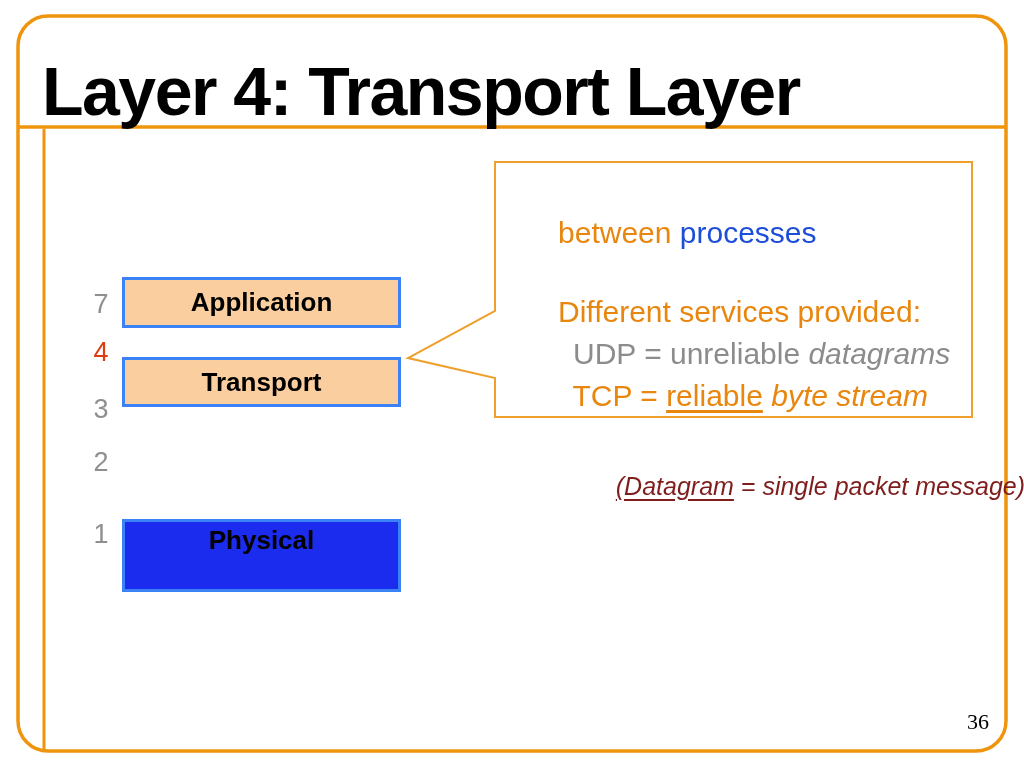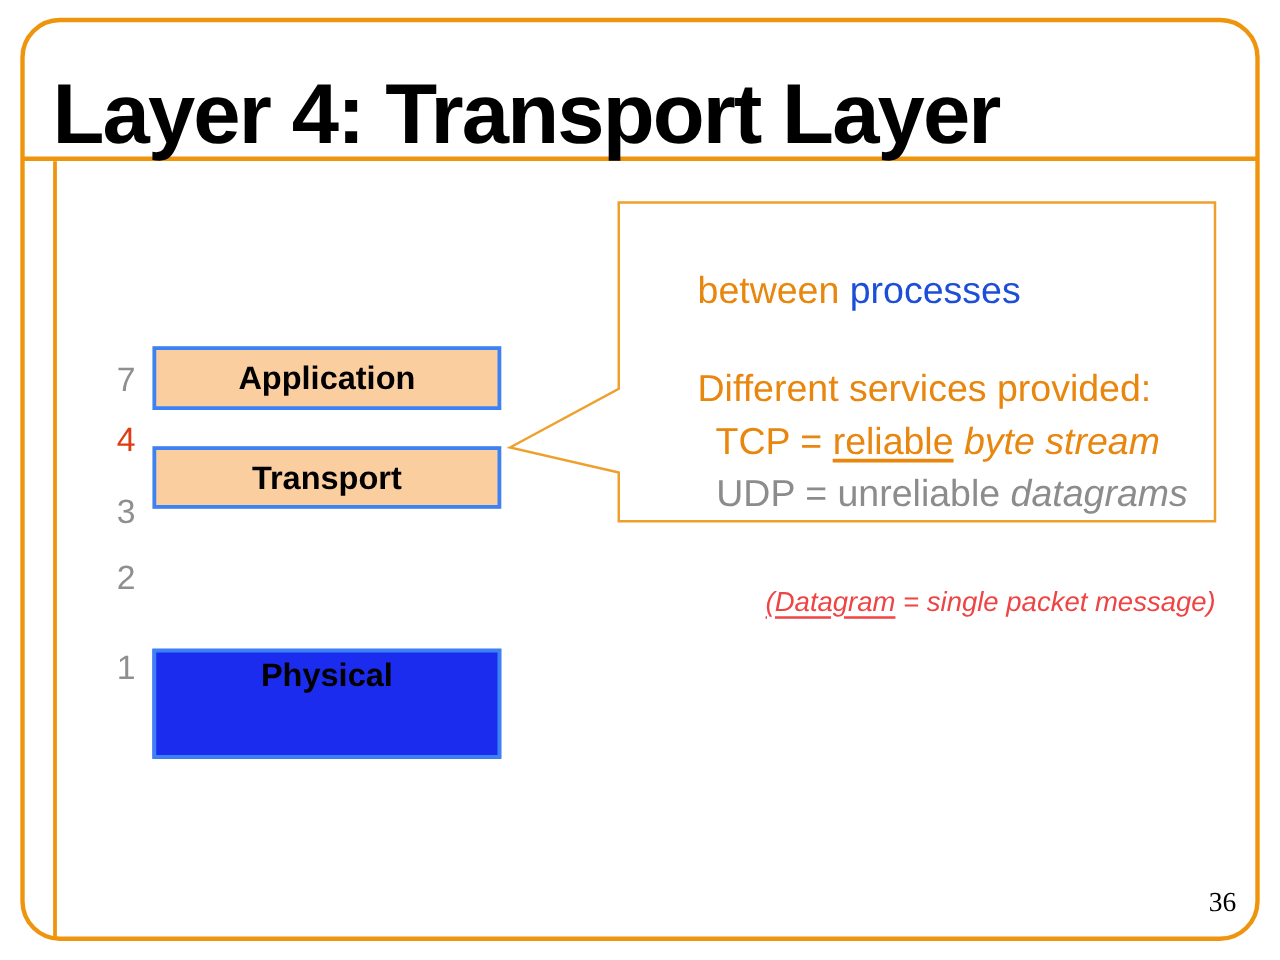--- a/index.html
+++ b/index.html
@@ -28,40 +28,40 @@
 
   .layer-box {
     position: absolute; left: 122px; width: 279px;
     border: 3px solid #3b82f6;
     display: flex; align-items: center; justify-content: center;
     font-weight: bold; font-size: 26px; color: #000000;
   }
   .box-application { top: 277px; height: 51px; background: #fbcea0; }
   .box-transport   { top: 357px; height: 50px; background: #fbcea0; }
   .box-link        { top: 441px; height: 46px; background: #1b2cee; }
-  .box-physical    { top: 519px; height: 88px; background: #1b2cee;
+  .box-physical    { top: 519px; height: 73px; background: #1b2cee;
                      align-items: flex-start; padding-top: 3px; }
 
   .callout-text {
     position: absolute; left: 495px; top: 162px; width: 477px; height: 255px;
     padding: 8px 0 0 13px;
     font-size: 30px; color: #e8860d;
   }
   .c-line { height: 42px; line-height: 42px; white-space: pre; }
   .c-spacer { height: 37px; }
   .c-indent { padding-left: 15px; }
   .it { font-style: italic; }
   .t-orange { color: #e8860d; }
   .t-blue { color: #1d4ed8; }
   .t-gray { color: #8c8c8c; }
   .u { text-decoration: underline; text-underline-offset: 4px; }
 
   .note {
     position: absolute; left: 588px; top: 443px;
-    font-size: 22px; font-style: italic; color: #ef4444; white-space: pre;
+    font-size: 25px; font-style: italic; color: #7f1d1d; white-space: pre;
   }
 
   .page-number {
     position: absolute; left: 960px; top: 709px; width: 36px; text-align: center;
     font-family: "Liberation Serif", serif; font-size: 22px; color: #000000;
   }
 </style>
 </head>
 <body>
 
@@ -98,24 +98,24 @@
 
   <div class="callout-text">
     <div class="c-line">
       <span class="t-orange">between </span><span class="t-blue">processes</span>
     </div>
     <div class="c-spacer"></div>
     <div class="c-line">
       <span class="t-orange">Different services provided:</span>
     </div>
     <div class="c-line c-indent">
-      <span class="t-orange">TCP = </span><span class="t-orange u">reliable</span><span class="t-orange it"> byte stream</span>
+      <span class="t-gray">UDP = unreliable </span><span class="t-gray it">datagrams</span>
     </div>
     <div class="c-line c-indent">
-      <span class="t-gray">UDP = unreliable </span><span class="t-gray it">datagrams</span>
+      <span class="t-orange">TCP = </span><span class="t-orange u">reliable</span><span class="t-orange it"> byte stream</span>
     </div>
   </div>
 
   <div class="note">
     <span class="u">(Datagram</span><span> = single packet message)</span>
   </div>
 
   <div class="page-number">36</div>
 
 </div>

